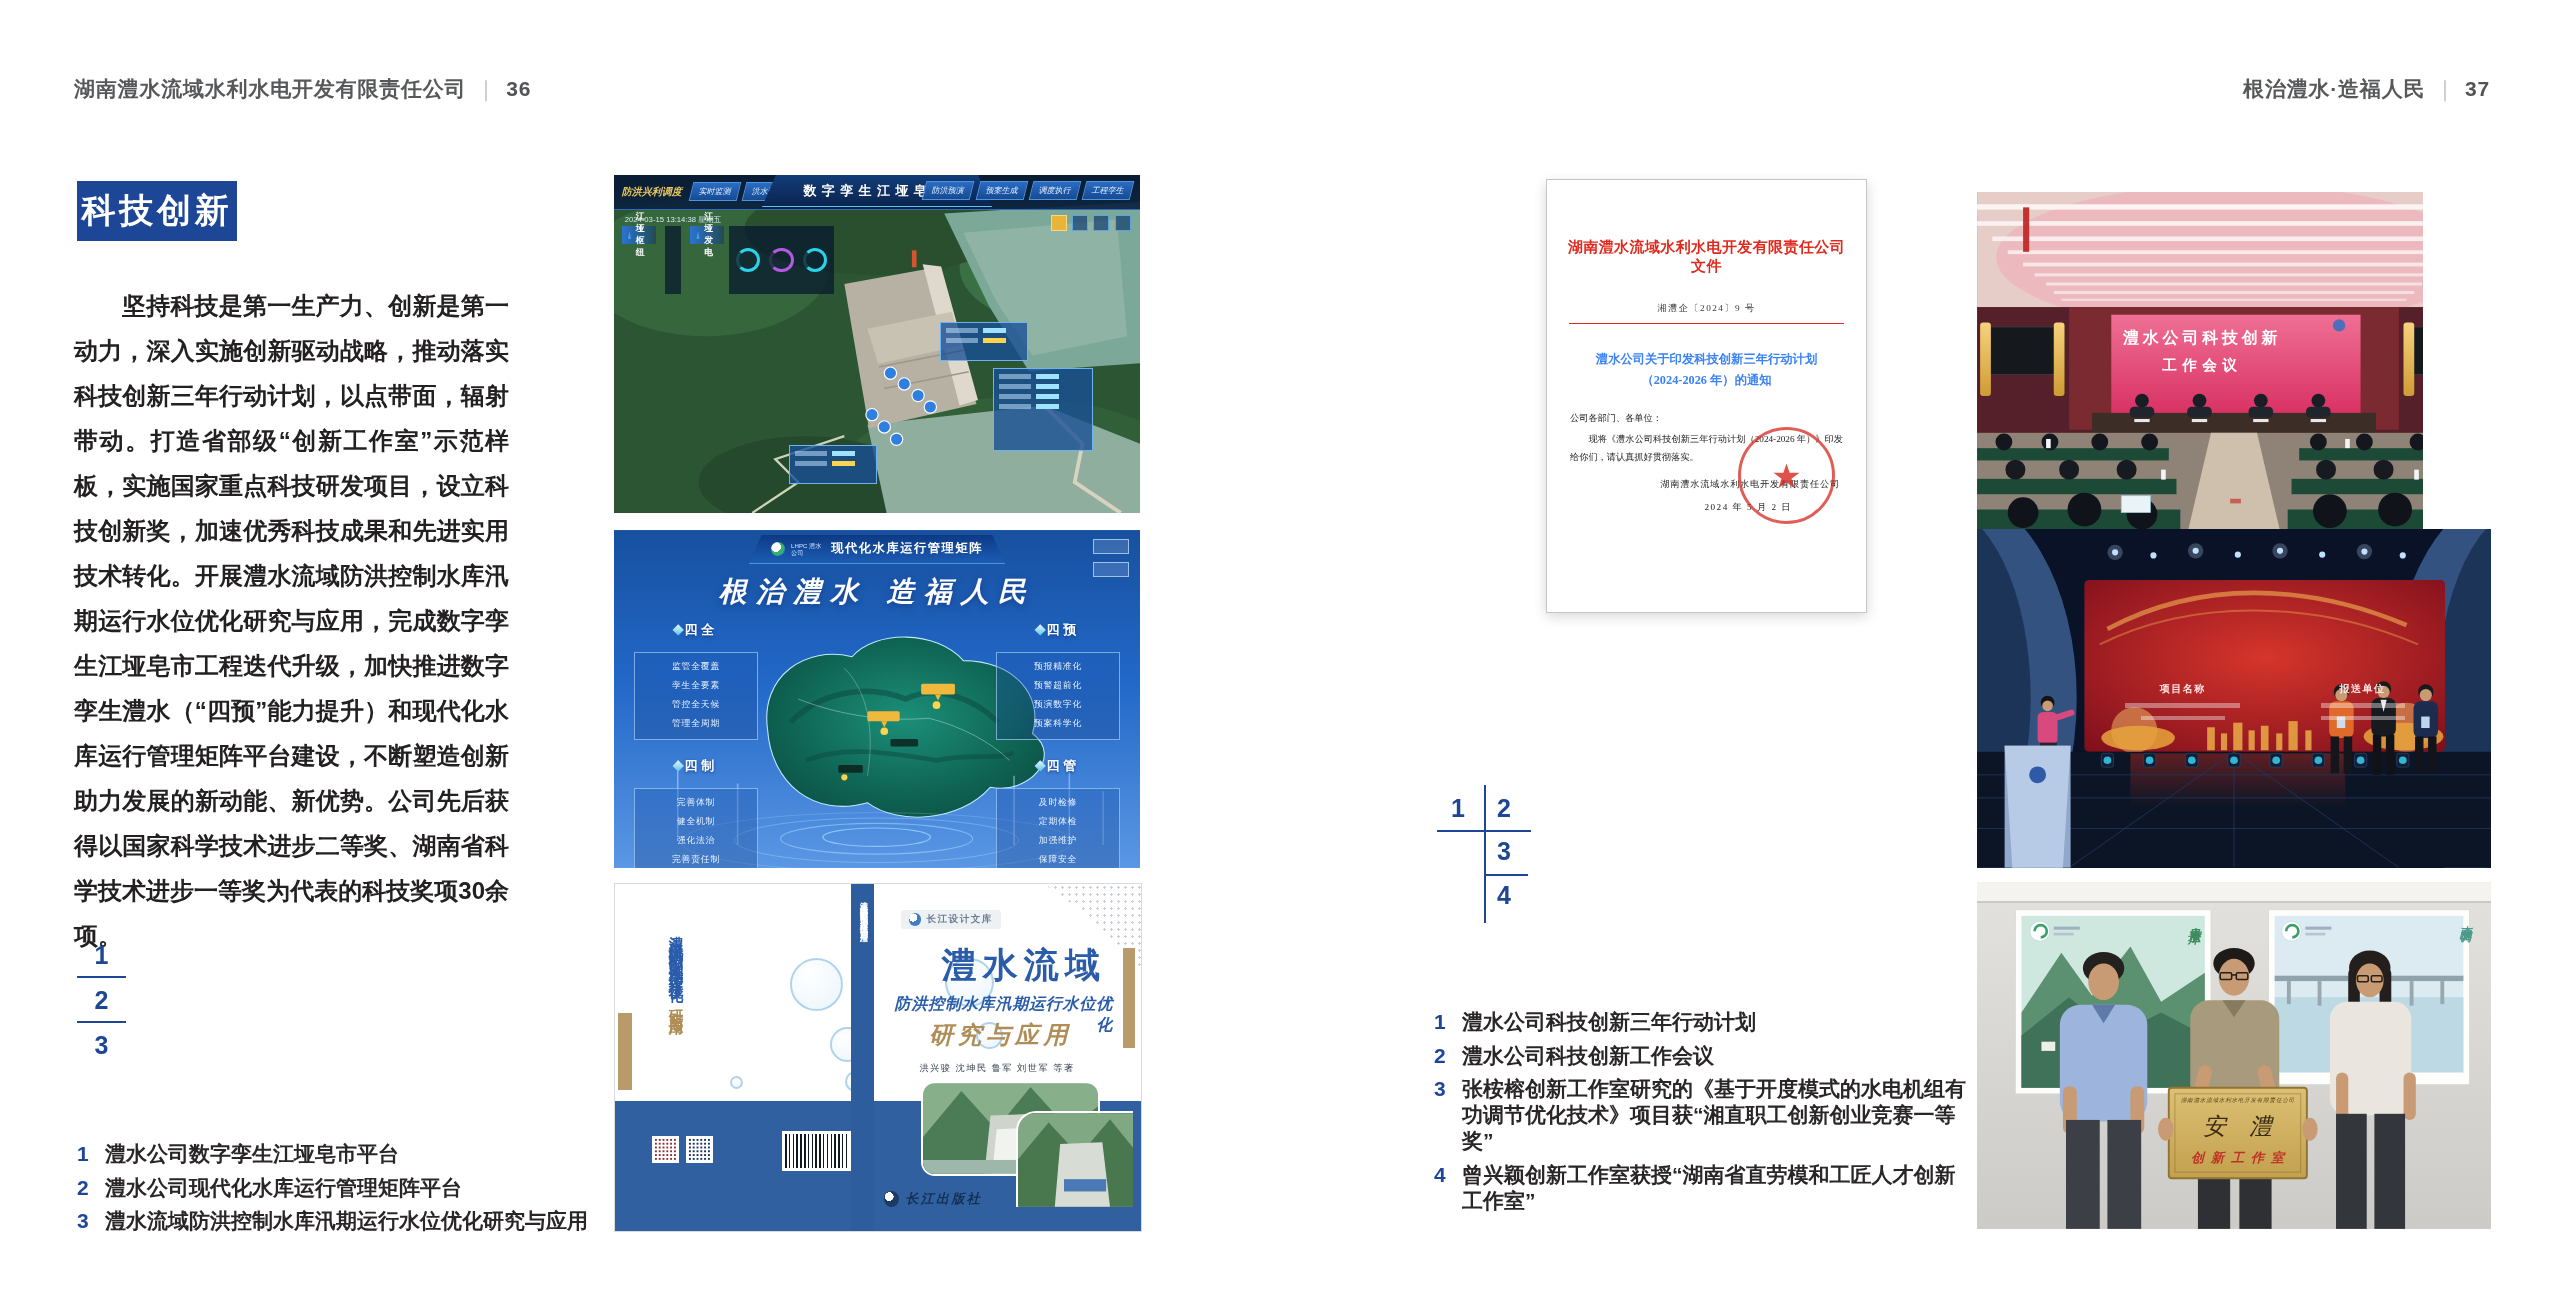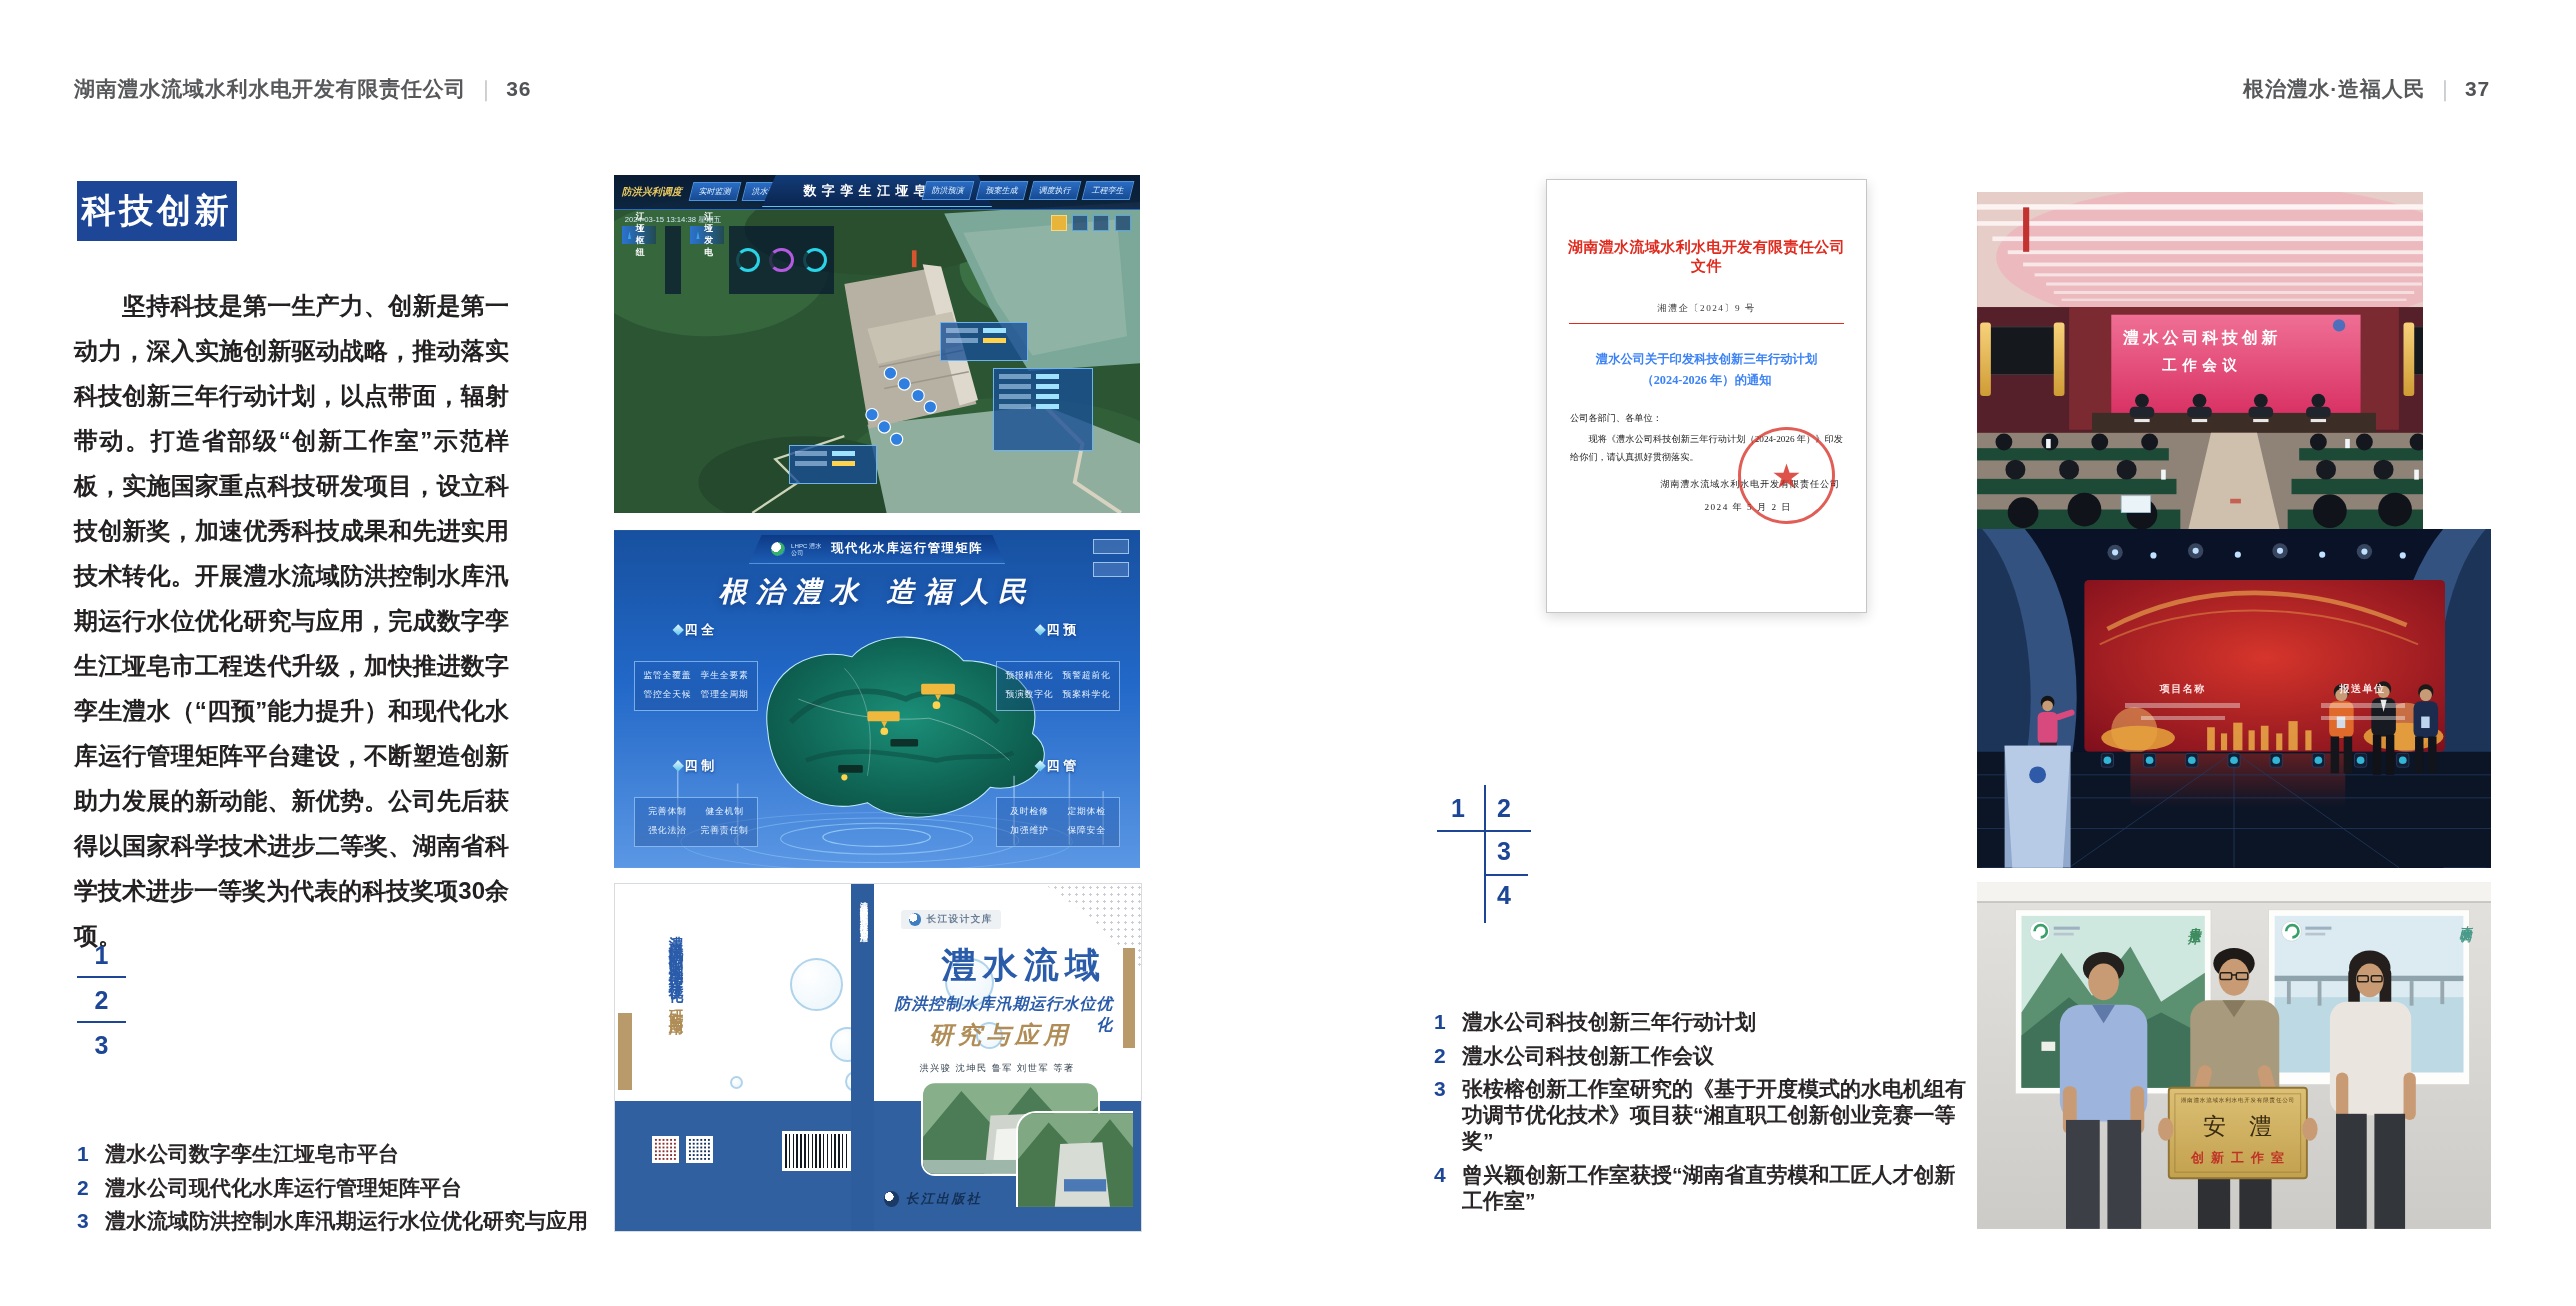--- a/index.html
+++ b/index.html
@@ -84,22 +84,22 @@
   .mx-logo{width:14px;height:14px;border-radius:50%;background:radial-gradient(circle at 35% 35%,#ffffff 38%,#37b06a 39% 68%,#2a7fc9 69%);}
   .mx-logotext{font-size:6.1px;line-height:7px;color:#cfe6ff;width:34px;}
   .mx-title{color:#fff;font-size:12.3px;font-weight:700;letter-spacing:1.5px;white-space:nowrap;}
   .mx-btn{position:absolute;width:34px;height:13px;border:0.8px solid rgba(200,230,255,.7);background:rgba(255,255,255,.14);z-index:3;}
   .mx-slogan{position:absolute;top:43px;left:0;right:0;text-align:center;font-family:"DejaVu Serif",serif;font-style:italic;
     font-weight:700;font-size:28px;color:#fdfdff;letter-spacing:9.2px;text-shadow:0 1.5px 6.1px rgba(20,60,130,.85);z-index:3;}
   .mx-panel{position:absolute;width:124px;z-index:3;}
   .mx-ptitle{display:flex;justify-content:center;align-items:center;gap:2px;color:#fff;font-weight:700;font-size:13px;
     letter-spacing:3.8px;text-shadow:0 0.8px 3.1px #0a3a80;}
   .mx-cube{width:8.4px;height:8.4px;transform:rotate(45deg);background:linear-gradient(135deg,#e8f6ff,#59c6e8);}
-  .mx-pbody{margin-top:22px;border:0.8px solid rgba(170,215,255,.65);background:linear-gradient(180deg,rgba(30,90,180,.40),rgba(18,60,130,.32));
-    padding:8.4px 6.1px;display:grid;grid-template-columns:1fr 1fr;gap:7px 4.6px;}
+  .mx-pbody{margin-top:13px;border:0.8px solid rgba(170,215,255,.65);background:linear-gradient(180deg,rgba(30,90,180,.40),rgba(18,60,130,.32));
+    padding:8.4px 6.1px;display:grid;grid-template-columns:1fr;gap:7px 4.6px;}
   .mx-item{font-size:8.8px;color:#e8f3ff;text-align:center;letter-spacing:0.8px;white-space:nowrap;}
 
   
   .bk-band{position:absolute;left:0;right:0;top:217px;bottom:0;background:#30609f;}
   .bk-spine{position:absolute;left:236px;top:0;width:23px;height:347px;background:#2d5d9d;z-index:4;display:flex;align-items:flex-start;justify-content:center;}
   .vtext{writing-mode:vertical-rl;}
   .bk-spine .vtext{margin-top:10.7px;color:#fff;font-size:8px;letter-spacing:1.5px;font-weight:700;}
   .bk-backtitle{position:absolute;left:51px;top:40px;height:230px;z-index:3;}
   .bk-backtitle .vtext{font-size:14.6px;font-weight:700;color:#2a5caa;letter-spacing:3.1px;line-height:20px;}
   .bk-backtitle .tail{color:#b08d57;}
@@ -132,21 +132,21 @@
   .meet-screen-text{position:absolute;left:30%;top:40%;width:41%;text-align:center;color:#fff;font-weight:700;z-index:3;}
   .meet-l1{font-size:16px;letter-spacing:3.8px;}
   .meet-l2{font-size:14.6px;letter-spacing:5.4px;margin-top:7.7px;}
   .aw-title{position:absolute;left:21%;top:21%;width:70%;text-align:center;color:#fff;font-weight:700;font-size:32px;letter-spacing:7.7px;z-index:3;text-shadow:0 0 10.7px rgba(255,180,160,.6);}
   .aw-cols{position:absolute;left:21%;top:45%;width:70%;display:flex;justify-content:space-around;z-index:3;}
   .aw-col{text-align:center;color:#ffe2e2;font-size:10px;font-weight:700;letter-spacing:1.5px;}
   .aw-bar{width:115px;height:4.6px;background:rgba(255,255,255,.38);margin:7.7px auto 0;}
   .aw-bar.short{width:84px;}
 
   
-  .pl-text{position:absolute;left:37.5%;top:60%;width:26.4%;height:25.5%;z-index:3;text-align:center;}
+  .pl-text{position:absolute;left:37.5%;top:60%;width:26.4%;height:25.5%;z-index:3;text-align:center;font-style:italic;}
   .pl-org{font-size:6.1px;color:#55431c;letter-spacing:0.8px;margin-top:5.4px;white-space:nowrap;transform:scale(.92);}
   .pl-name{font-family:"DejaVu Serif",serif;font-size:23px;color:#3a2c10;letter-spacing:23px;margin-top:6.1px;text-indent:23px;}
   .pl-sub{font-size:13px;font-weight:700;color:#c03226;letter-spacing:7px;margin-top:7.7px;text-indent:7px;}
   .pl-poster-cap{position:absolute;z-index:3;font-family:"DejaVu Serif",serif;font-style:italic;font-weight:700;}
   .pl-cap-left{left:40.5%;top:10%;color:#3e8c5f;font-size:12.3px;letter-spacing:1.5px;}
   .pl-cap-right{left:93.5%;top:10%;color:#4a9a8a;font-size:11.5px;letter-spacing:1.5px;}
 
   
   .docbox{position:absolute;left:1546px;top:179px;width:319px;height:432px;background:#fff;border:1.5px solid #c6c6c6;
     box-shadow:0 3.8px 12.3px rgba(0,0,0,.16);font-family:"Liberation Serif",serif;}

